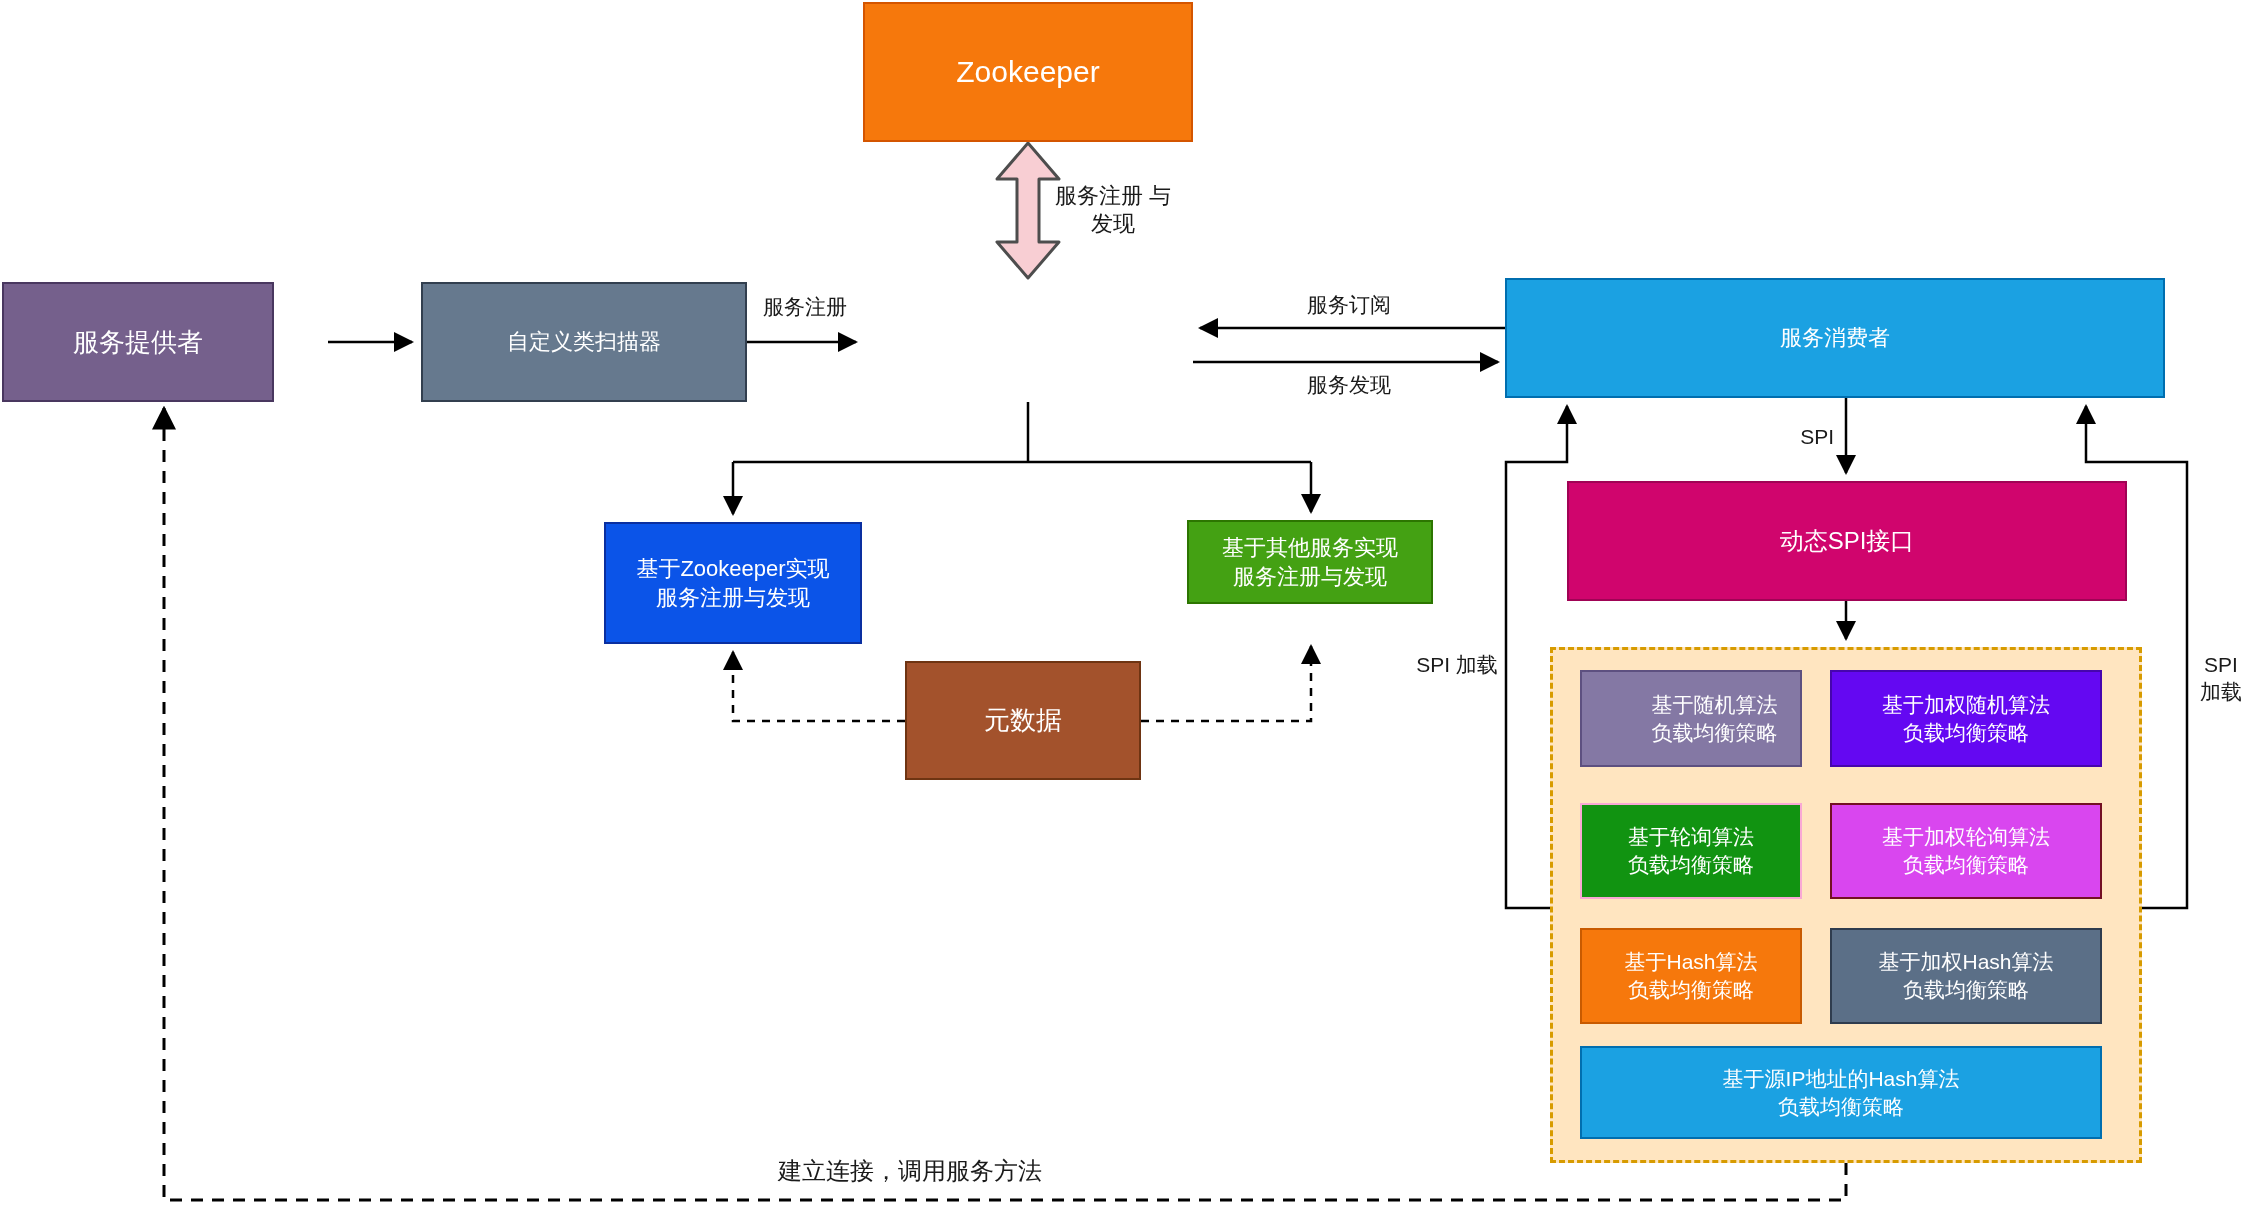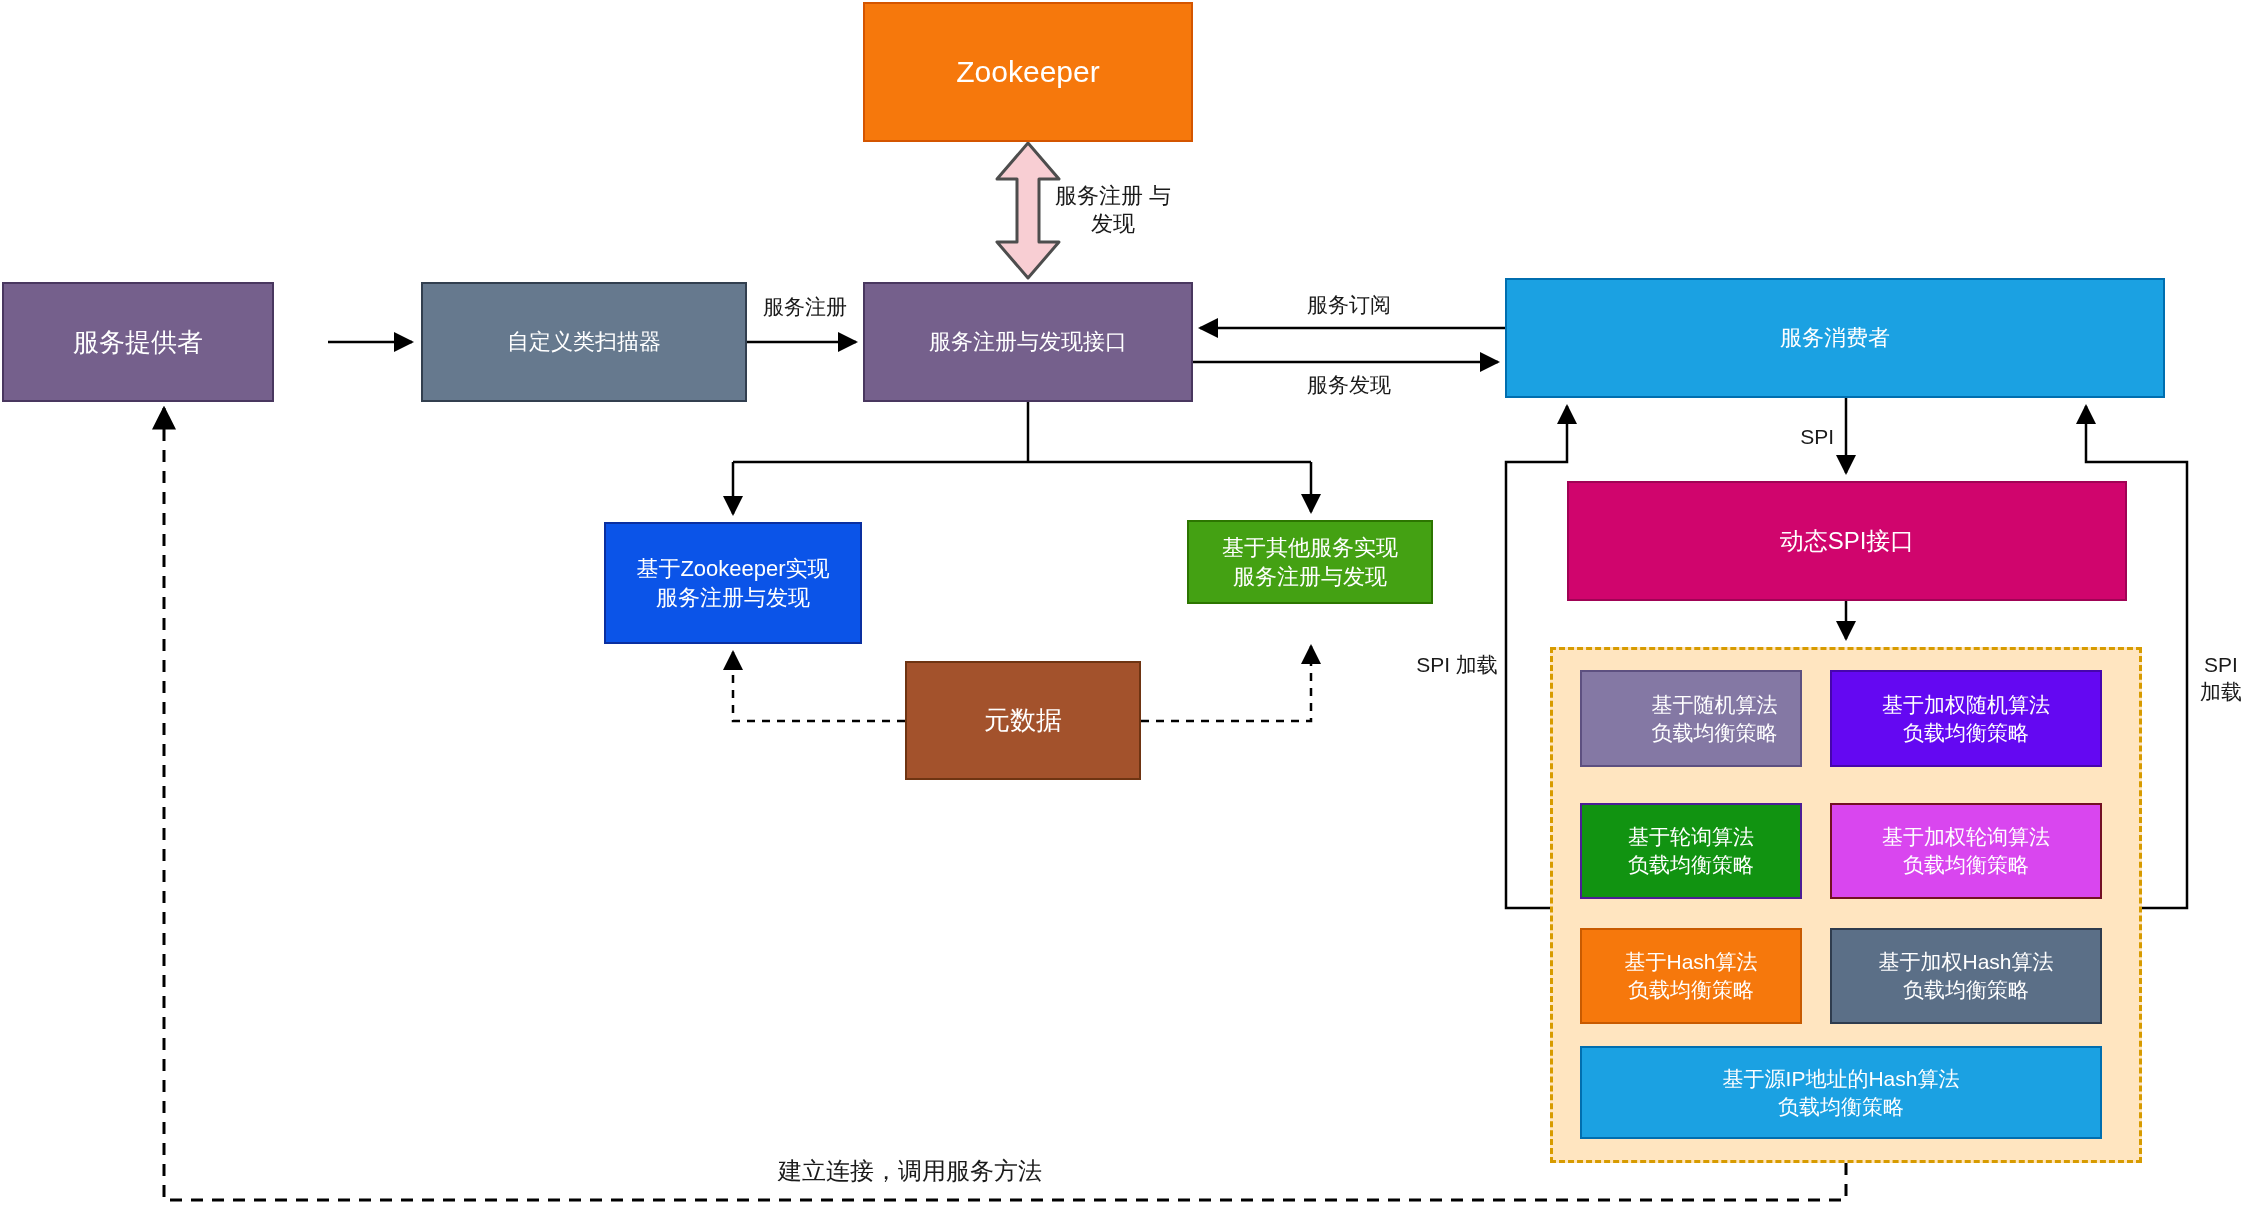--- a/index.html
+++ b/index.html
@@ -19,21 +19,21 @@
   #scanner        {left:421px;top:282px;width:326px;height:120px;border:2px solid #323f4f;font-size:22px;}
   #registry-iface {left:863px;top:282px;width:330px;height:120px;border:2px solid #49375f;font-size:22px;}
   #consumer       {left:1505px;top:278px;width:660px;height:120px;border:2px solid #006eaf;font-size:22px;}
   #impl-zk        {left:604px;top:522px;width:258px;height:122px;border:2px solid #0a2fa0;font-size:22px;}
   #impl-other     {left:1187px;top:520px;width:246px;height:84px;border:2px solid #2c7500;font-size:22px;}
   #metadata       {left:905px;top:661px;width:236px;height:119px;border:2px solid #6e3412;font-size:26px;}
   #spi-iface      {left:1567px;top:481px;width:560px;height:120px;border:2px solid #a00355;font-size:24px;}
   #strategy-box   {left:1550px;top:647px;width:592px;height:516px;border:3px dashed #d79b00;z-index:1;}
   #strategy-0 {left:1580px;top:670px;width:222px;height:97px;border:2px solid #5d5080;font-size:21px;}
   #strategy-1 {left:1830px;top:670px;width:272px;height:97px;border:2px solid #4605ae;font-size:21px;}
-  #strategy-2 {left:1580px;top:803px;width:222px;height:96px;border:2px solid #4c1d95;font-size:21px;}
+  #strategy-2 {left:1580px;top:803px;width:222px;height:96px;border:2px solid #f9a8d4;font-size:21px;}
   #strategy-3 {left:1830px;top:803px;width:272px;height:96px;border:2px solid #731024;font-size:21px;}
   #strategy-4 {left:1580px;top:928px;width:222px;height:96px;border:2px solid #c85a00;font-size:21px;}
   #strategy-5 {left:1830px;top:928px;width:272px;height:96px;border:2px solid #2f3c4e;font-size:21px;}
   #strategy-6 {left:1580px;top:1046px;width:522px;height:93px;border:2px solid #006eaf;font-size:21px;}
   
   .flabel{position:absolute;color:#1a1a1a;z-index:3;line-height:1.28;}
   #lbl-reg-discovery{left:1046px;top:182px;width:134px;font-size:22px;text-align:center;}
   #lbl-service-register{left:743px;top:294px;width:124px;font-size:21px;text-align:center;}
   #lbl-subscribe{left:1259px;top:292px;width:180px;font-size:21px;text-align:center;}
   #lbl-discover{left:1259px;top:372px;width:180px;font-size:21px;text-align:center;}
@@ -83,23 +83,20 @@
   </div>
 
   <div class="node" id="provider" style="background-color: rgb(117, 96, 140);">
     <span class="ln">服务提供者</span>
   </div>
 
   <div class="node" id="scanner" style="background-color: rgb(102, 121, 142);">
     <span class="ln">自定义类扫描器</span>
   </div>
 
-  <div class="node" id="registry-iface" style="background-color: rgb(117, 96, 140);">
-    <span class="ln">服务注册与发现接口</span>
-  </div>
 
   <div class="node" id="consumer" style="background-color: rgb(27, 161, 226);">
     <span class="ln">服务消费者</span>
   </div>
 
   <div class="node" id="impl-zk" style="background-color: rgb(11, 84, 232);">
     <span class="ln">基于Zookeeper实现</span>
     <span class="ln">服务注册与发现</span>
   </div>
 

